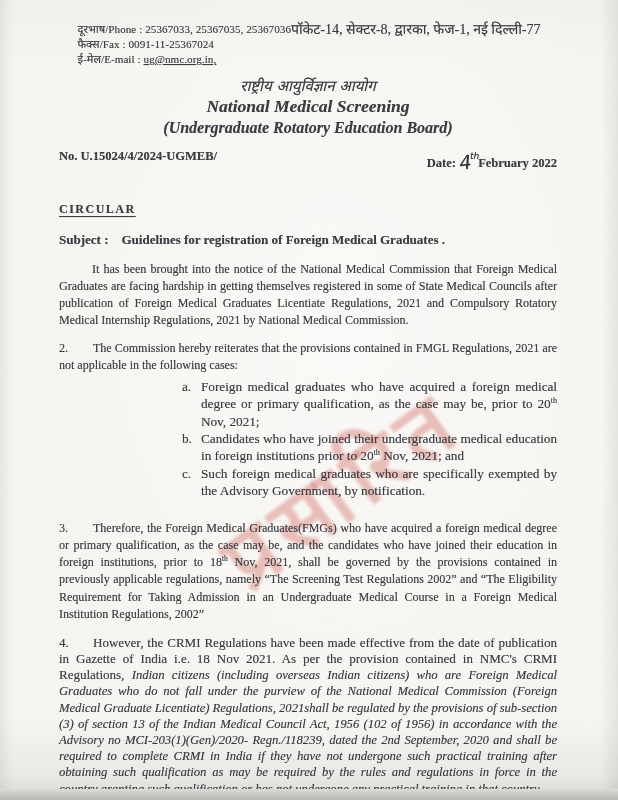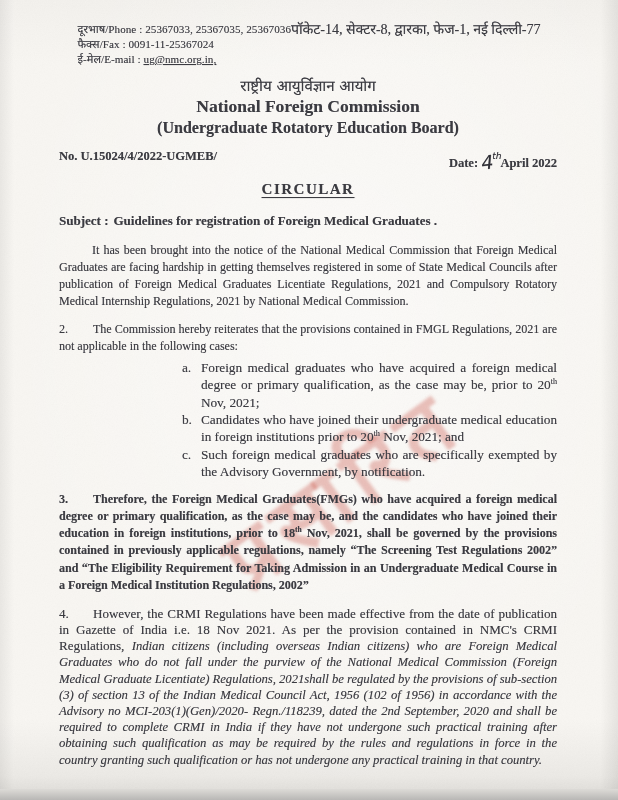--- a/index.html
+++ b/index.html
@@ -26,49 +26,49 @@
   .content{position:absolute;inset:0;padding:14px 61px 0 59px;
     text-shadow:0.2px 0.2px 0.35px rgba(59,59,70,0.45);}
 
   
   .hdr{display:flex;justify-content:center;align-items:flex-start;margin:8px -6px 0 -4px;}
   .contact{font-size:11px;line-height:15px;letter-spacing:0.1px;}
   .contact .lnk{text-decoration:underline;color:#3b3b41;cursor:pointer;}
   .addr{font-size:11px;line-height:15px;text-align:center;}
   .addr .hi{font-size:14px;}
 
-  .orgblock{text-align:center;margin-top:12px;line-height:1;}
+  .orgblock{text-align:center;margin-top:12px;line-height:1;font-style:italic;}
   .org-hi{font-size:15px;margin-bottom:3px;font-family:"DejaVu Sans",sans-serif;}
   .org-en{font-size:17.5px;font-weight:bold;margin-top:4px;}
   .org-board{font-size:16px;font-weight:bold;margin-top:4px;}
 
   .refrow{display:flex;justify-content:space-between;margin-top:13px;font-weight:bold;font-size:12.5px;align-items:flex-start;}
   .dateblock{white-space:nowrap;}
   .hand{display:inline-block;font-family:"DejaVu Sans",sans-serif;font-style:italic;
     font-size:19px;font-weight:400;transform:rotate(-6deg) translateY(2px);
     margin:0 0 0 3px;color:#2f2f36;}
   .hand-sup{display:inline-block;font-family:"DejaVu Sans",sans-serif;font-style:italic;
     font-size:9px;font-weight:400;vertical-align:8px;margin:0 -1px 0 -1px;color:#2f2f36;}
 
-  .circ{ text-align:center;margin-top:10px;font-size:15px;font-weight:bold;letter-spacing:1.5px;
+  .circ{ margin-top:31px;font-size:12px;font-weight:bold;letter-spacing:1.5px;
     text-decoration:underline;text-underline-offset:3px;}
 
   .subj{margin-top:15px;font-size:13px;font-weight:bold;}
-  .subj .slabel{margin-right:5px;}
+  .subj .slabel{margin-right:13px;}
 
   
   .para{font-size:12px;line-height:17.1px;text-align:justify;margin:0;}
   .p1{margin-top:13px;text-indent:33px;}
   .pnumed{margin-top:11px;}
   .pnum{display:inline-block;width:34px;text-indent:0;}
   .list{margin:4px 0 0 123px;}
   .li{display:flex;font-size:13.2px;line-height:17.3px;}
   .li-marker{width:19px;flex:0 0 19px;}
   .li-text{flex:1;text-align:justify;}
-  .p3{margin-top:11px;font-weight:bold;}
+  .p3{margin-top:21px;}
   .p4{margin-top:12px;font-size:13px;line-height:16.2px;}
   .i{font-style:italic;font-size:12.6px;margin-top:6px;}
   sup{font-size:0.62em;line-height:0;vertical-align:super;}
 
   .contd{position:absolute;top:796px;right:63px;font-size:13.5px;letter-spacing:0.5px;}
 
   
   .watermark{
     position:absolute;left:-40px;top:430px;width:760px;
     transform:rotate(-36deg);transform-origin:50% 50%;
@@ -98,28 +98,28 @@
           <span>ई-मेल/E-mail : </span><span class="lnk">ug@nmc.org.in,</span>
         </div>
       </div>
       <div class="addr">
         <div class="hi">पॉकेट-14, सेक्टर-8, द्वारका, फेज-1, नई दिल्ली-77</div>
       </div>
     </div>
 
     <div class="orgblock">
       <div class="org-hi">राष्ट्रीय आयुर्विज्ञान आयोग</div>
-      <div class="org-en">National Foreign Commission</div>
+      <div class="org-en">National Medical Screening</div>
       <div class="org-board">(Undergraduate Rotatory Education Board)</div>
     </div>
 
     <div class="refrow">
-      <div>No. U.15024/4/2022-UGMEB/</div>
+      <div>No. U.15024/4/2024-UGMEB/</div>
       <div class="dateblock">
-        <span>Date:</span><span class="hand">4</span><span class="hand-sup">th</span><span>April 2022</span>
+        <span>Date:</span><span class="hand">4</span><span class="hand-sup">th</span><span>February 2022</span>
       </div>
     </div>
 
     <div class="circ">CIRCULAR</div>
 
     <div class="subj">
       <span class="slabel">Subject :</span><span>Guidelines for registration of Foreign Medical Graduates .</span>
     </div>
 
     <p class="para p1">It has been brought into the notice of the National Medical Commission that Foreign Medical Graduates are facing hardship in getting themselves registered in some of State Medical Councils after publication of Foreign Medical Graduates Licentiate Regulations, 2021 and Compulsory Rotatory Medical Internship Regulations, 2021 by National Medical Commission.</p>

